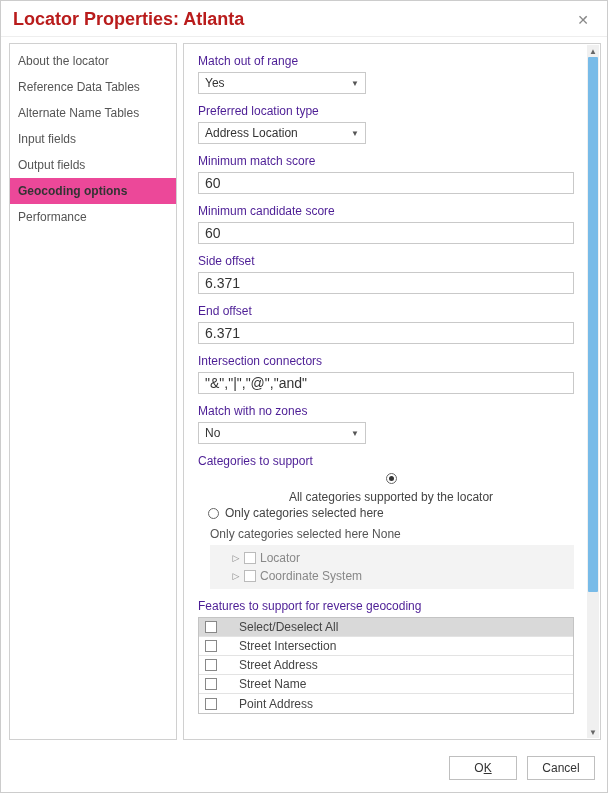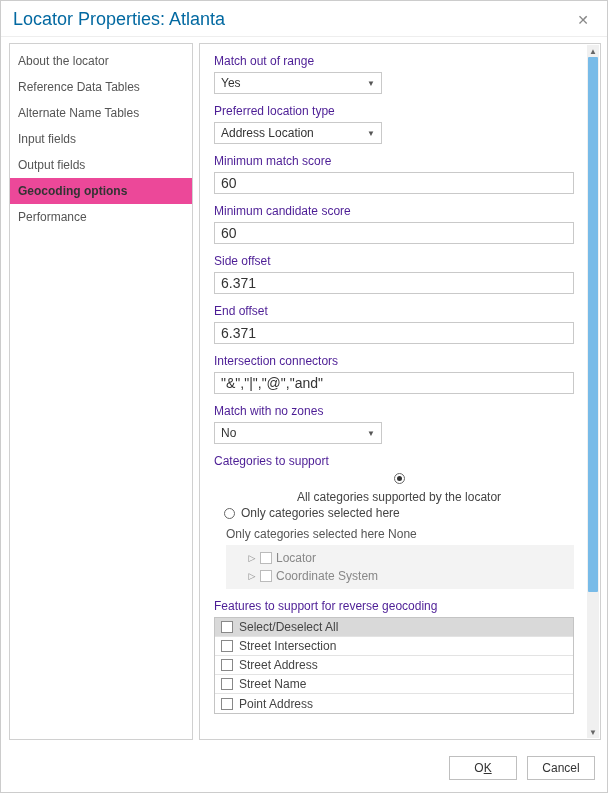--- a/index.html
+++ b/index.html
@@ -21,38 +21,38 @@
   .titlebar {
     display: flex;
     align-items: center;
     justify-content: space-between;
     padding: 8px 12px 6px 12px;
     border-bottom: 1px solid #eee;
   }
   .titlebar h1 {
     margin: 0;
     font-size: 18px;
-    font-weight: 400;
-    color: #0369a1;
+    font-weight: 700;
+    color: #b91c1c;
   }
   .close-x {
     font-size: 14px;
     color: #888;
     cursor: pointer;
     padding: 2px 6px;
   }
   .body {
     display: flex;
     flex: 1;
     padding: 6px 6px 6px 8px;
     gap: 6px;
     min-height: 0;
   }
   .sidebar {
-    width: 184px;
+    width: 168px;
     border: 1px solid #d0d0d0;
     padding: 4px 0;
   }
   .sidebar-item {
     padding: 4px 8px;
     cursor: pointer;
     color: #555;
     font-size: 12px;
     line-height: 18px;
   }
@@ -185,21 +185,21 @@
     border: 1px solid #c4c4c4;
     margin-top: 4px;
   }
   .rev-header {
     background: #d9d9d9;
     border-bottom: 1px solid #c4c4c4;
   }
   .rev-row {
     display: flex;
     align-items: center;
-    gap: 6px;
+    gap: 22px;
     padding: 2px 6px;
     border-bottom: 1px solid #e3e3e3;
     font-size: 12px;
     color: #444;
     height: 19px;
   }
   .rev-row:last-child { border-bottom: none; }
   .footer {
     display: flex;
     justify-content: flex-end;

